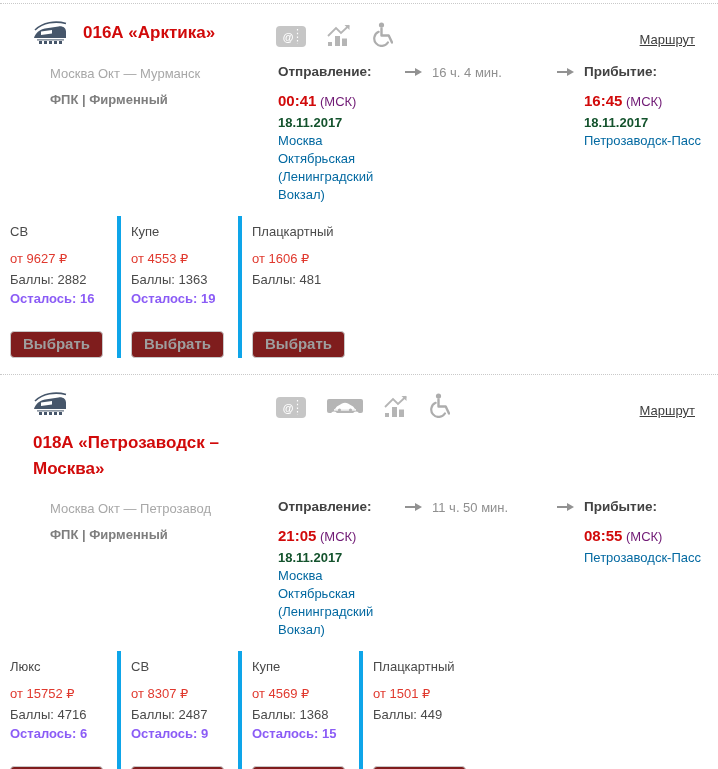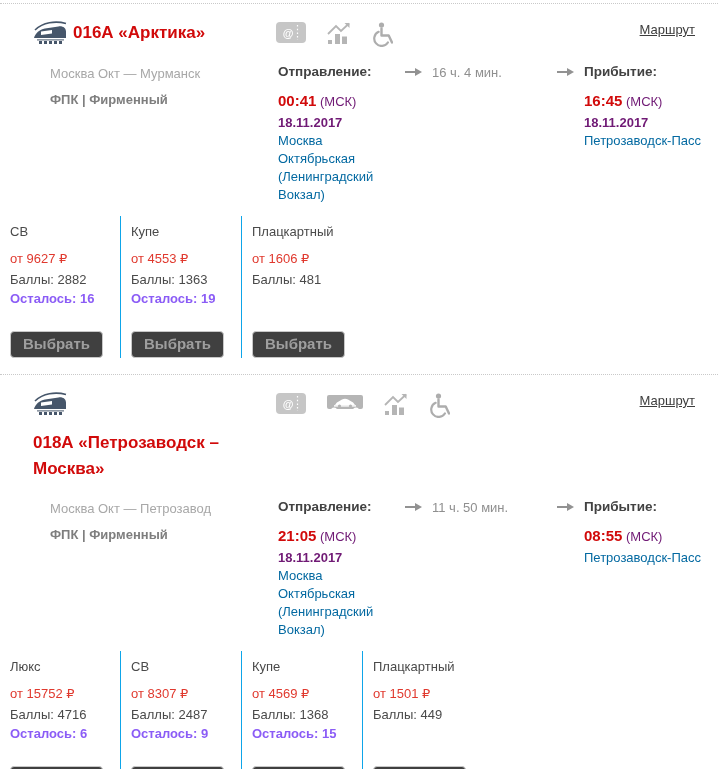--- a/index.html
+++ b/index.html
@@ -9,27 +9,27 @@
     font-family: "Liberation Sans", "DejaVu Sans", sans-serif;
     font-size: 13px;
     color: #4d4d4d;
   }
   .results { margin-top: 3px; border-bottom: 1px dotted #c9c9c9; }
   .train-card { border-top: 1px dotted #c9c9c9; padding: 16px 0 16px; }
 
   
   .card-header { display: flex; align-items: flex-start; }
   .title-area { width: 268px; padding-left: 33px; }
-  .title-inline { display: flex; align-items: center; gap: 6px; }
+  .title-inline { display: flex; align-items: center; gap: 16px; }
   .train-icon { display: inline-block; line-height: 0; }
   .train-title {
     color: #d10a0a; font-size: 17px; font-weight: bold; line-height: 26px;
   }
   .title-stacked .train-title { display: block; margin-top: 10px; max-width: 228px; }
-  .icons-area { flex: 1; display: flex; align-items: flex-start; gap: 21px; padding: 2px 23px 0 8px; }
+  .icons-area { flex: 1; display: flex; align-items: flex-end; gap: 21px; padding: 2px 23px 0 8px; }
   .badge-icon { line-height: 0; }
   .route-link {
     margin-left: auto; color: #3c3c3c; text-decoration: underline;
     font-size: 13px; cursor: pointer;
   }
 
   
   .card-body { display: flex; margin-top: 17px; }
   .train-meta { width: 268px; padding-left: 50px; }
   .train-route { color: #a8a8a8; line-height: 20px; }
@@ -37,40 +37,40 @@
 
   .schedule { flex: 1; display: flex; padding-left: 10px; }
   .sch-label { font-weight: bold; color: #424242; font-size: 13.5px; margin-bottom: 13px; }
   .sch-dep { width: 127px; }
   .sch-arrow { width: 27px; padding-top: 3px; line-height: 0; }
   .sch-duration { width: 125px; color: #8f8f8f; padding-top: 1px; }
   .sch-arr { flex: 1; }
   .time-line { margin-bottom: 5px; }
   .time { color: #d10a0a; font-size: 15px; font-weight: bold; margin-top: 8px; }
   .tz { color: #701a75; font-size: 13px; }
-  .date { font-weight: bold; color: #701a75; line-height: 18px; }
+  .date { font-weight: bold; color: #14532d; line-height: 18px; }
   .station { color: #0369a1; line-height: 18px; }
   .sch-dep .station { max-width: 108px; }
   .sch-arr .station { max-width: 145px; }
 
   
   .classes-row { display: flex; margin-top: 12px; }
   .class-col {
     width: 121px; min-height: 142px; padding: 7px 6px 0 10px;
-    border-right: 1px solid #0ea5e9;
+    border-right: 4px solid #0ea5e9;
     display: flex; flex-direction: column; align-items: flex-start;
   }
   .classes-row .class-col:last-child { border-right: none; }
   .class-name { color: #4a4a4a; line-height: 18px; }
   .class-price { color: #e0392e; margin-top: 9px; line-height: 18px; }
   .class-points { color: #4a4a4a; margin-top: 2px; line-height: 19px; }
   .class-left { color: #8b5cf6; font-weight: bold; line-height: 19px; min-height: 0; }
   .select-btn {
     margin-top: auto;
-    background: #404040; border: 1px solid #c8c8c8; border-radius: 4px;
+    background: #7f1d1d; border: 1px solid #c8c8c8; border-radius: 4px;
     color: #9e9e9e; font-weight: bold; font-size: 15px;
     font-family: "Liberation Sans", sans-serif;
     padding: 3px 12px 5px; cursor: pointer;
   }
 </style>
 </head>
 <body>
 
 <svg width="0" height="0" style="position:absolute" aria-hidden="true">
   <defs>

